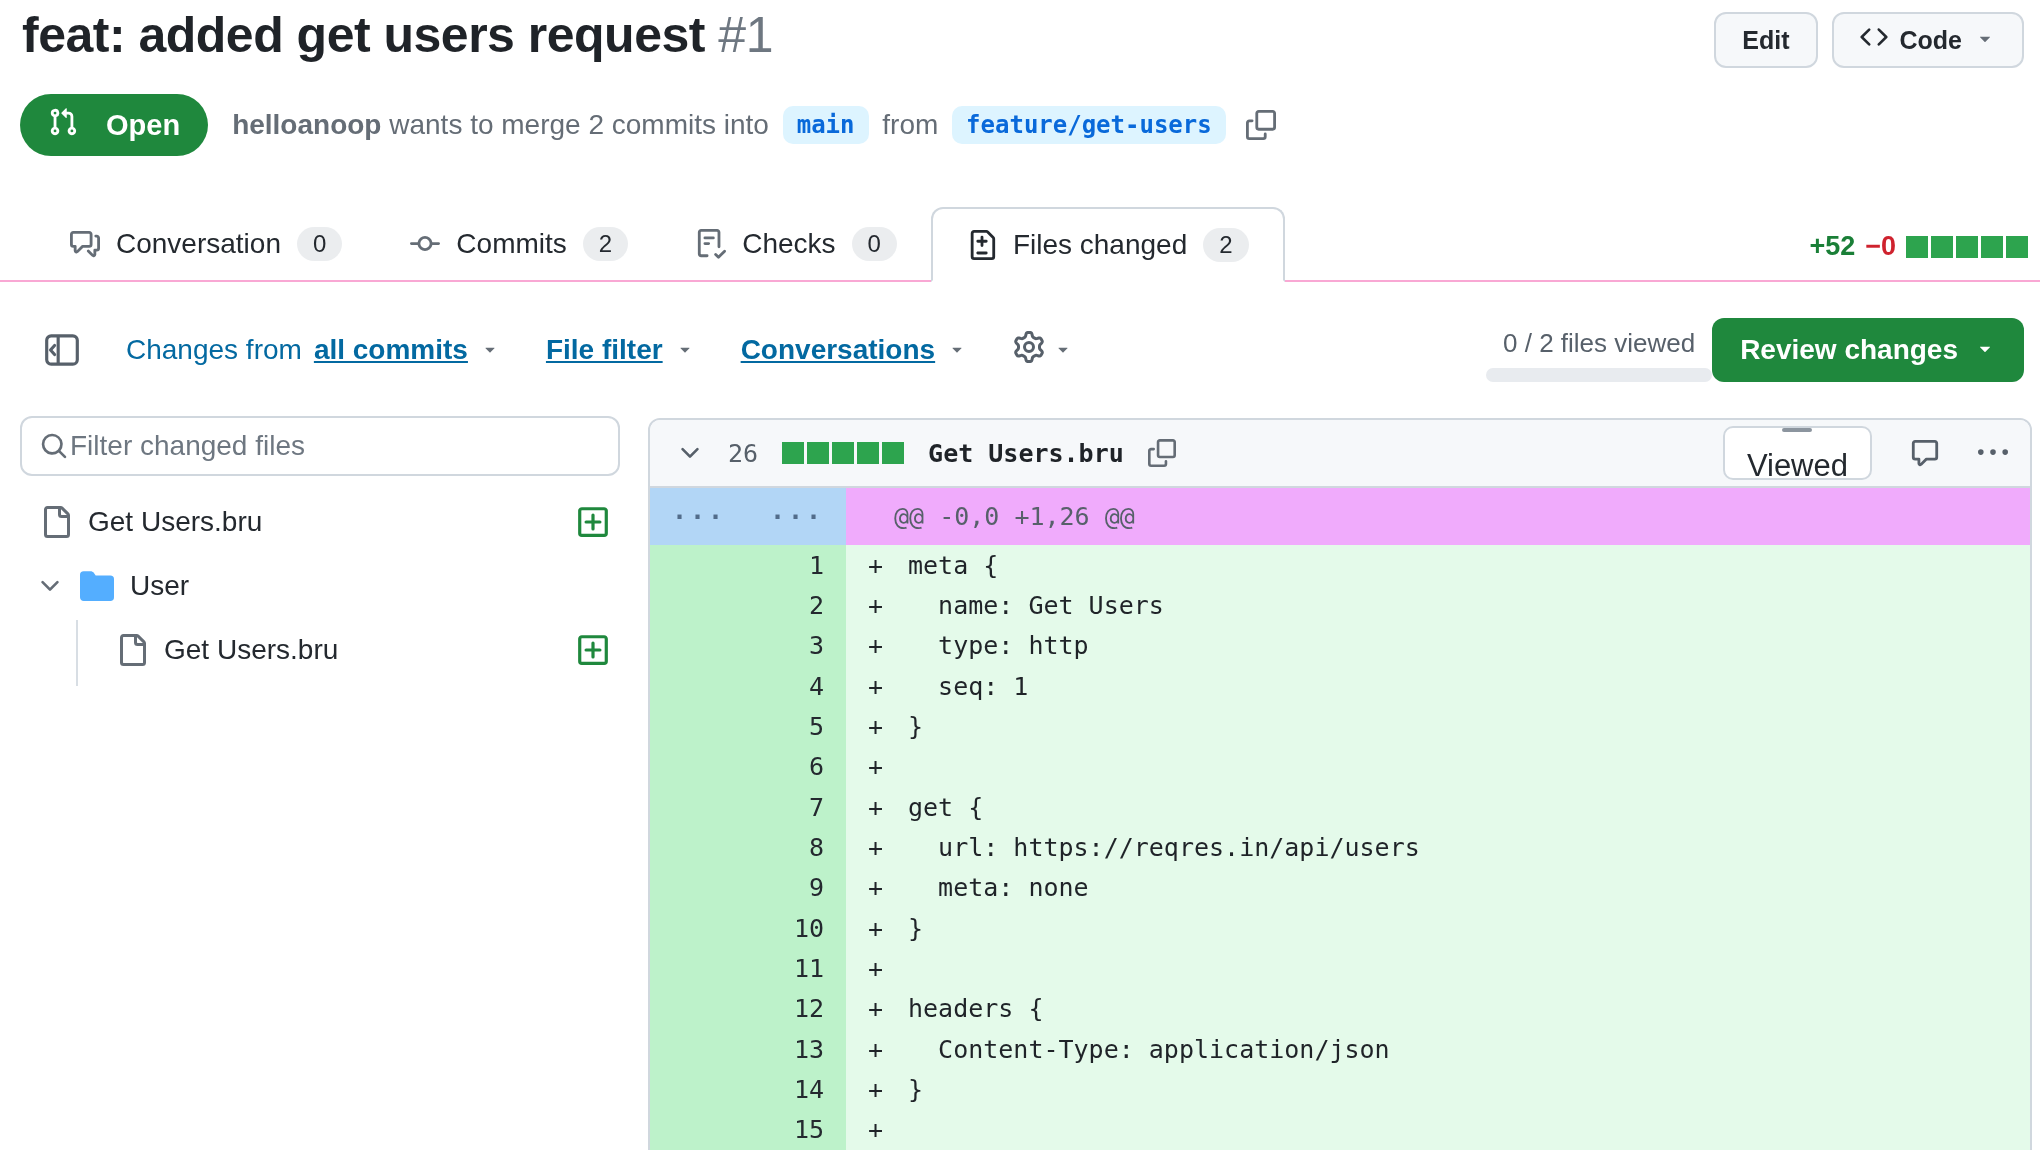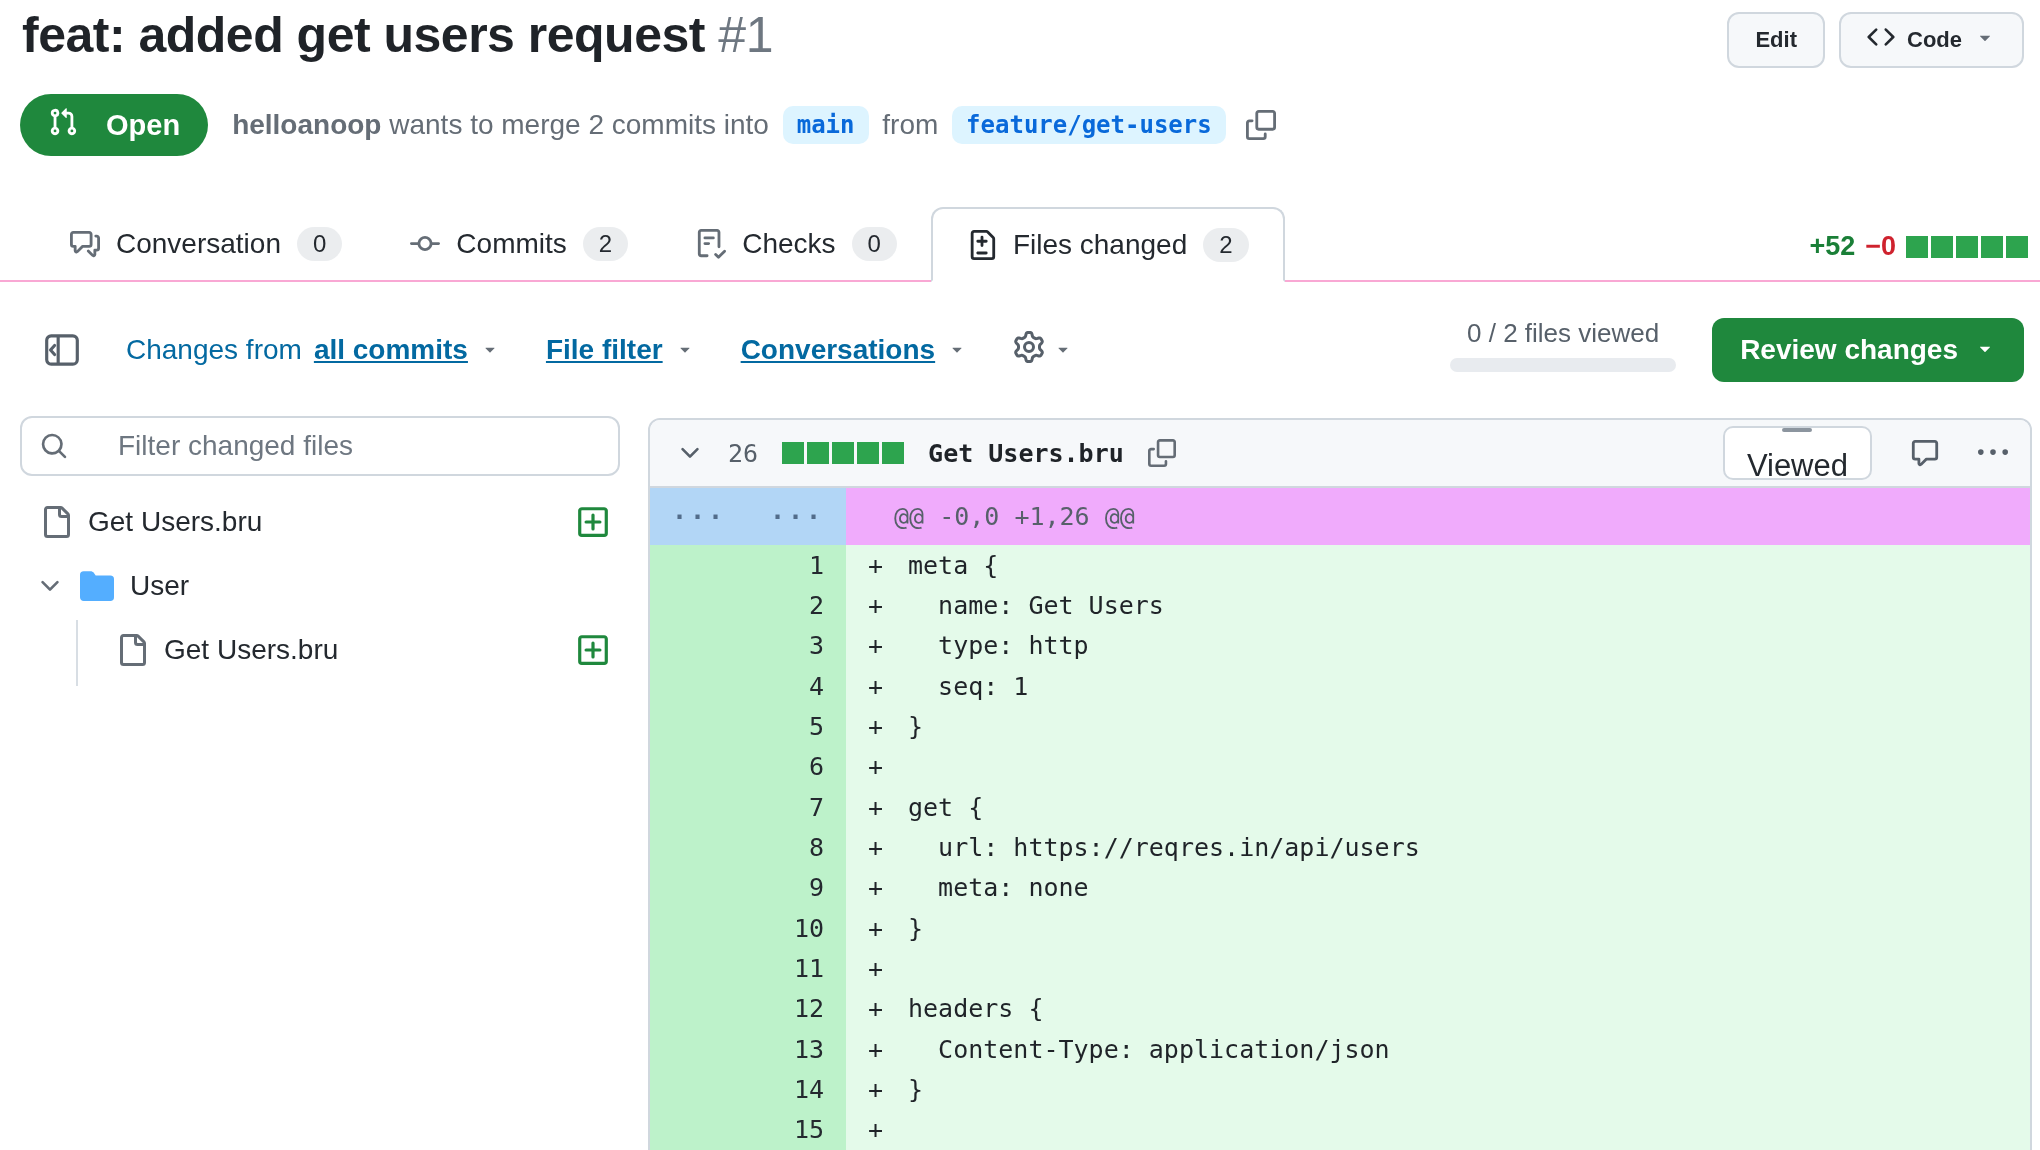--- a/index.html
+++ b/index.html
@@ -5,21 +5,21 @@
   * { margin:0; padding:0; box-sizing:border-box; }
   html,body { background:#fff; }
   body { font-family:"Liberation Sans","DejaVu Sans",sans-serif; color:#1f2328; }
   .app { position:relative; width:2040px; height:1150px; background:#fff; overflow:hidden; }
 
   
   .pr-title { position:absolute; top:6px; left:22px; font-size:50px; font-weight:600; letter-spacing:-0.5px; white-space:nowrap; }
   .pr-number { color:#6e7781; font-weight:400; }
   .header-actions { position:absolute; top:12px; right:16px; display:flex; gap:14px; }
   .btn { display:flex; align-items:center; gap:12px; height:56px; padding:0 26px; background:#f6f8fa;
-         border:2px solid #d0d7de; border-radius:12px; font-size:22px; font-weight:600; color:#24292f; cursor:pointer;text-align:center; }
+         border:2px solid #d0d7de; border-radius:12px; font-size:25px; font-weight:600; color:#24292f; cursor:pointer;text-align:center; }
   .btn svg { flex:none; }
   .pr-meta { position:absolute; top:94px; left:20px; display:flex; align-items:center; }
   .state-badge { display:flex; align-items:center; gap:28px; height:62px; padding:0 28px; border-radius:999px;
                  background:#1f883d; color:#fff; font-size:29px; font-weight:600; }
   .meta-sentence { margin-left:24px; font-size:28px; color:#656d76; display:flex; align-items:center; flex-wrap:nowrap; white-space:pre; }
   .meta-sentence b { font-weight:700; }
   .branch-pill { font-family:"DejaVu Sans Mono","Liberation Mono",monospace; font-size:24px; font-weight:600;
                  color:#0969da; background:#ddf4ff; border-radius:10px; padding:5px 14px; margin:0 6px; cursor:pointer; }
   .icon-btn { background:none; border:none; color:#656d76; cursor:pointer; display:inline-flex; align-items:center; }
 
@@ -37,31 +37,31 @@
                   font-size:27px; font-weight:700; }
   .additions { color:#1a7f37; } .deletions { color:#cf222e; }
   .blocks { display:flex; gap:3px; } .blocks i { width:22px; height:22px; background:#2da44e; display:block; }
 
   
   .toolbar { position:absolute; top:314px; left:0; right:0; height:72px; display:flex; align-items:center;
              padding:0 16px 0 44px; gap:46px; }
   .tool-item { display:flex; align-items:center; gap:12px; font-size:28px; color:#0369a1; background:none; border:none; cursor:pointer; }
   .tool-item .bold { font-weight:700;text-decoration:underline; }
   .caret { color:#656d76; }
-  .toolbar-right { margin-left:auto; display:flex; align-items:flex-start; gap:36px; }
+  .toolbar-right { margin-left:auto; display:flex; align-items:flex-end; }
   .files-viewed { display:flex; flex-direction:column; align-items:center; gap:9px; }
   .files-viewed-text { font-size:26px; color:#57606a; }
   .progress-track { width:226px; height:14px; border-radius:7px; background:#e8ebef; }
   .btn-review { display:flex; align-items:center; gap:16px; height:64px; padding:0 28px; background:#1f883d; color:#fff;
                 border:none; border-radius:12px; font-size:28px; font-weight:700; cursor:pointer; }
 
   
   .sidebar { position:absolute; left:20px; top:416px; width:600px; }
   .filter-box { position:relative; }
-  .filter-box input { width:100%; height:60px; border:2px solid #d0d7de; border-radius:12px; padding:0 20px 0 96px;
+  .filter-box input { width:100%; height:60px; border:2px solid #d0d7de; border-radius:12px; padding:0 20px 0 48px;
                       font-size:28px; color:#1f2328; outline:none; background:#fff; }
   .filter-box input::placeholder { color:#6e7781; }
   .filter-box .search-ic { position:absolute; left:20px; top:16px; color:#656d76; }
   .tree { margin-top:14px; position:relative; }
   .tree-row { display:flex; align-items:center; gap:16px; height:64px; font-size:28px; color:#24292f; cursor:pointer; }
   .tree-row .file-ic { color:#656d76; display:flex; }
   .tree-row .folder-ic { color:#54aeff; display:flex; }
   .tree-row .chev { color:#656d76; display:flex; }
   .tree-row .added-ic { margin-left:auto; margin-right:10px; color:#1f883d; display:flex; }
   .tree-guideline { position:absolute; left:56px; width:2px; background:#d8dee4; }

